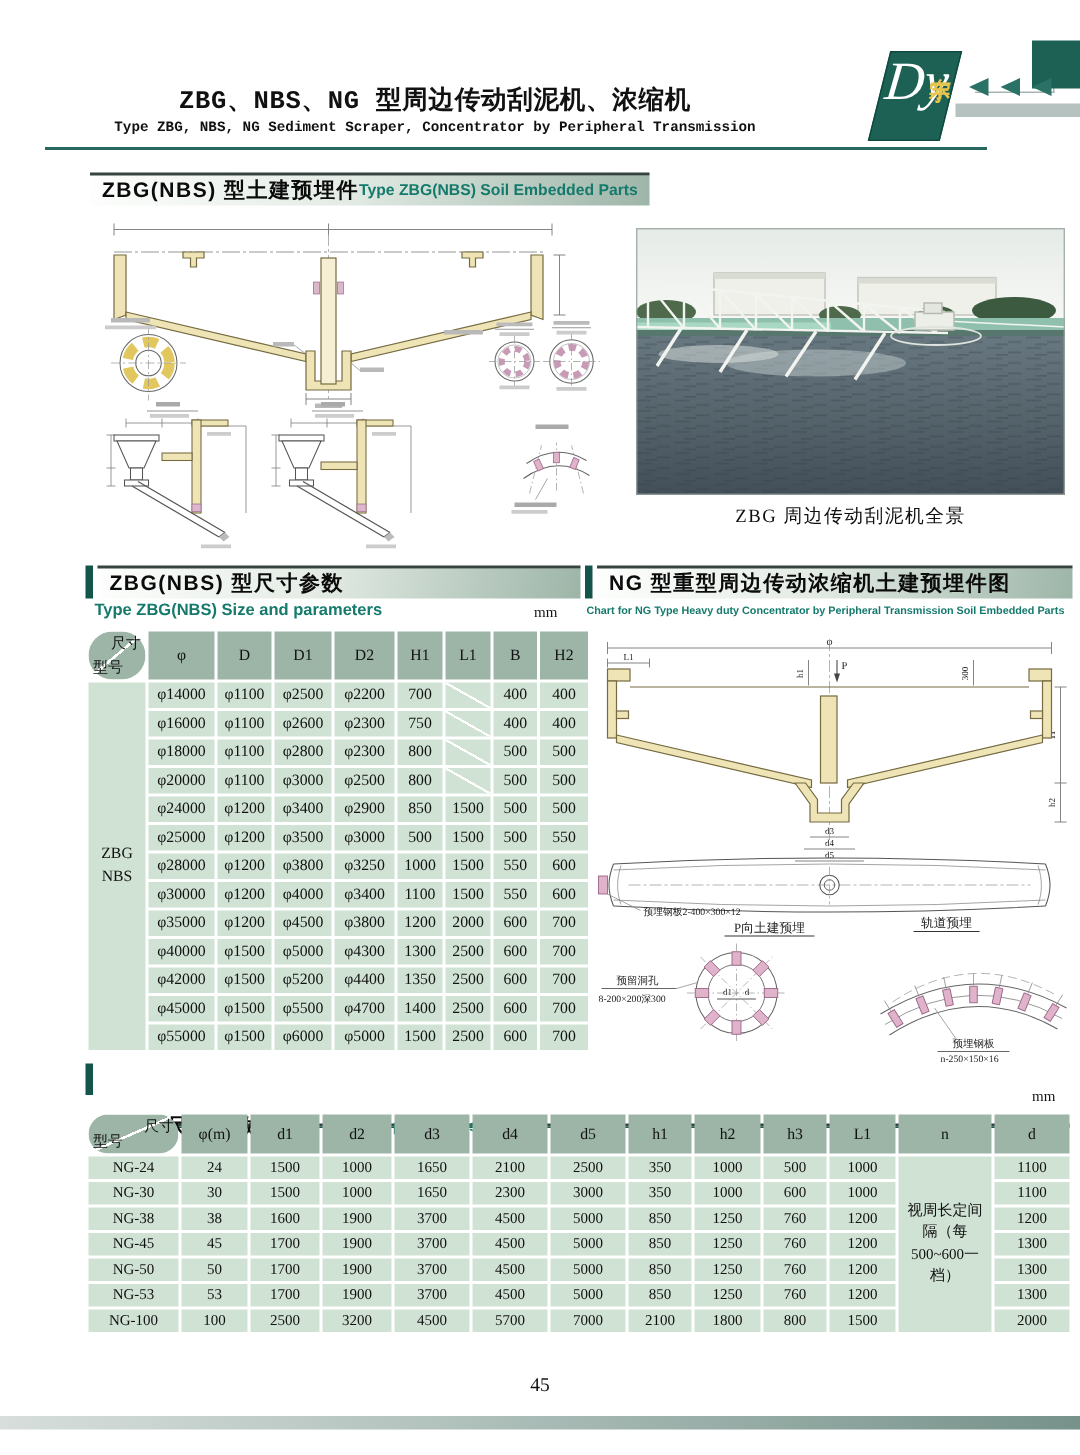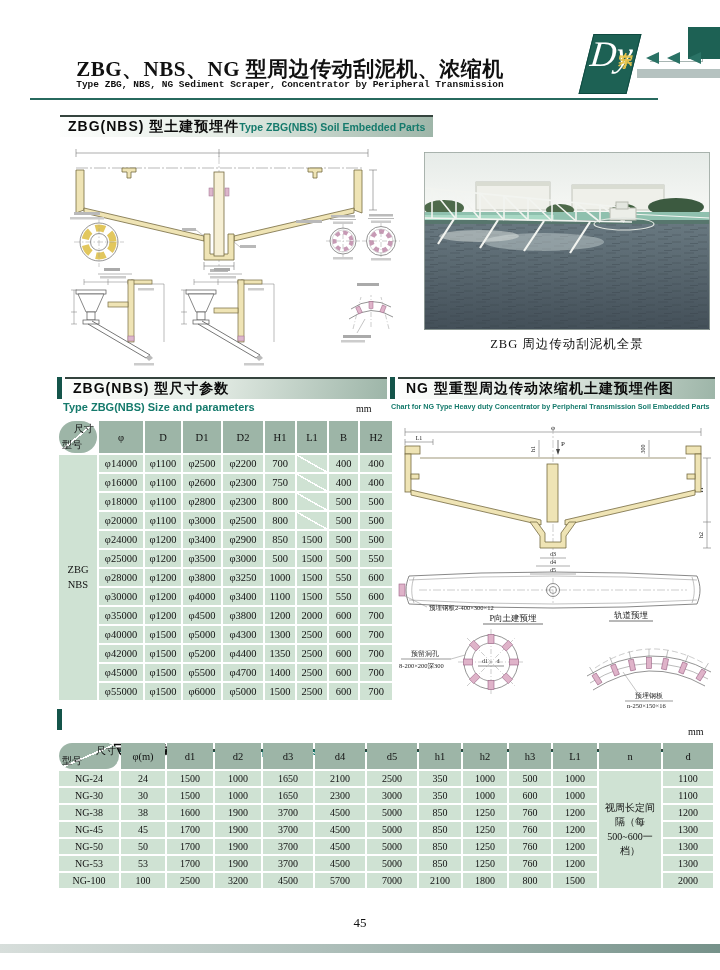--- a/index.html
+++ b/index.html
@@ -14,21 +14,21 @@
   .arr{width:0;height:0;border-top:6.5px solid transparent;border-bottom:6.5px solid transparent;
        border-right:13px solid #2a7265;top:52px;}
   #hdr-graybar{left:637px;top:69px;width:83px;height:9px;background:#b5c2c0;}
   #logo{left:586px;top:34px;width:46px;height:58px;background:#1d6154;
         transform:skewX(-14deg);border:1px solid #0f4a40;}
   #logo .dy{position:absolute;left:1px;top:-2px;font-family:"Liberation Serif",serif;
             font-style:italic;font-size:36px;color:#fff;transform:skewX(8deg);}
   #logo .cjk{position:absolute;right:4px;top:5px;font-size:14px;line-height:15px;font-weight:bold;
              color:#e8c54d;writing-mode:vertical-rl;transform:skewX(10deg);letter-spacing:2px;}
   #title-cn{left:30px;top:55px;width:520px;text-align:center;
-            font-family:Liberation Serif, serif;font-weight:bold;font-size:21px;letter-spacing:0.5px;}
+            font-family:Liberation Mono, monospace;font-weight:bold;font-size:17px;letter-spacing:0.5px;}
   #title-en{left:30px;top:79px;width:520px;text-align:center;
             font-family:Liberation Mono, monospace;font-weight:bold;font-size:9.5px;}
   #hdr-rule{left:30px;top:98px;width:628px;height:2px;background:#27695e;}
 
   
   .secbar{display:flex;align-items:stretch;}
   .secbar .accent{width:5px;background:#14544a;margin-right:3px;}
   .secbar .bar{flex:1;display:flex;align-items:center;gap:0;padding:0 8px;
                background:linear-gradient(100deg,#fdfefd 0%,#e4ece5 45%,#9db5a8 100%);
                border-top:2px solid #35443e;}

